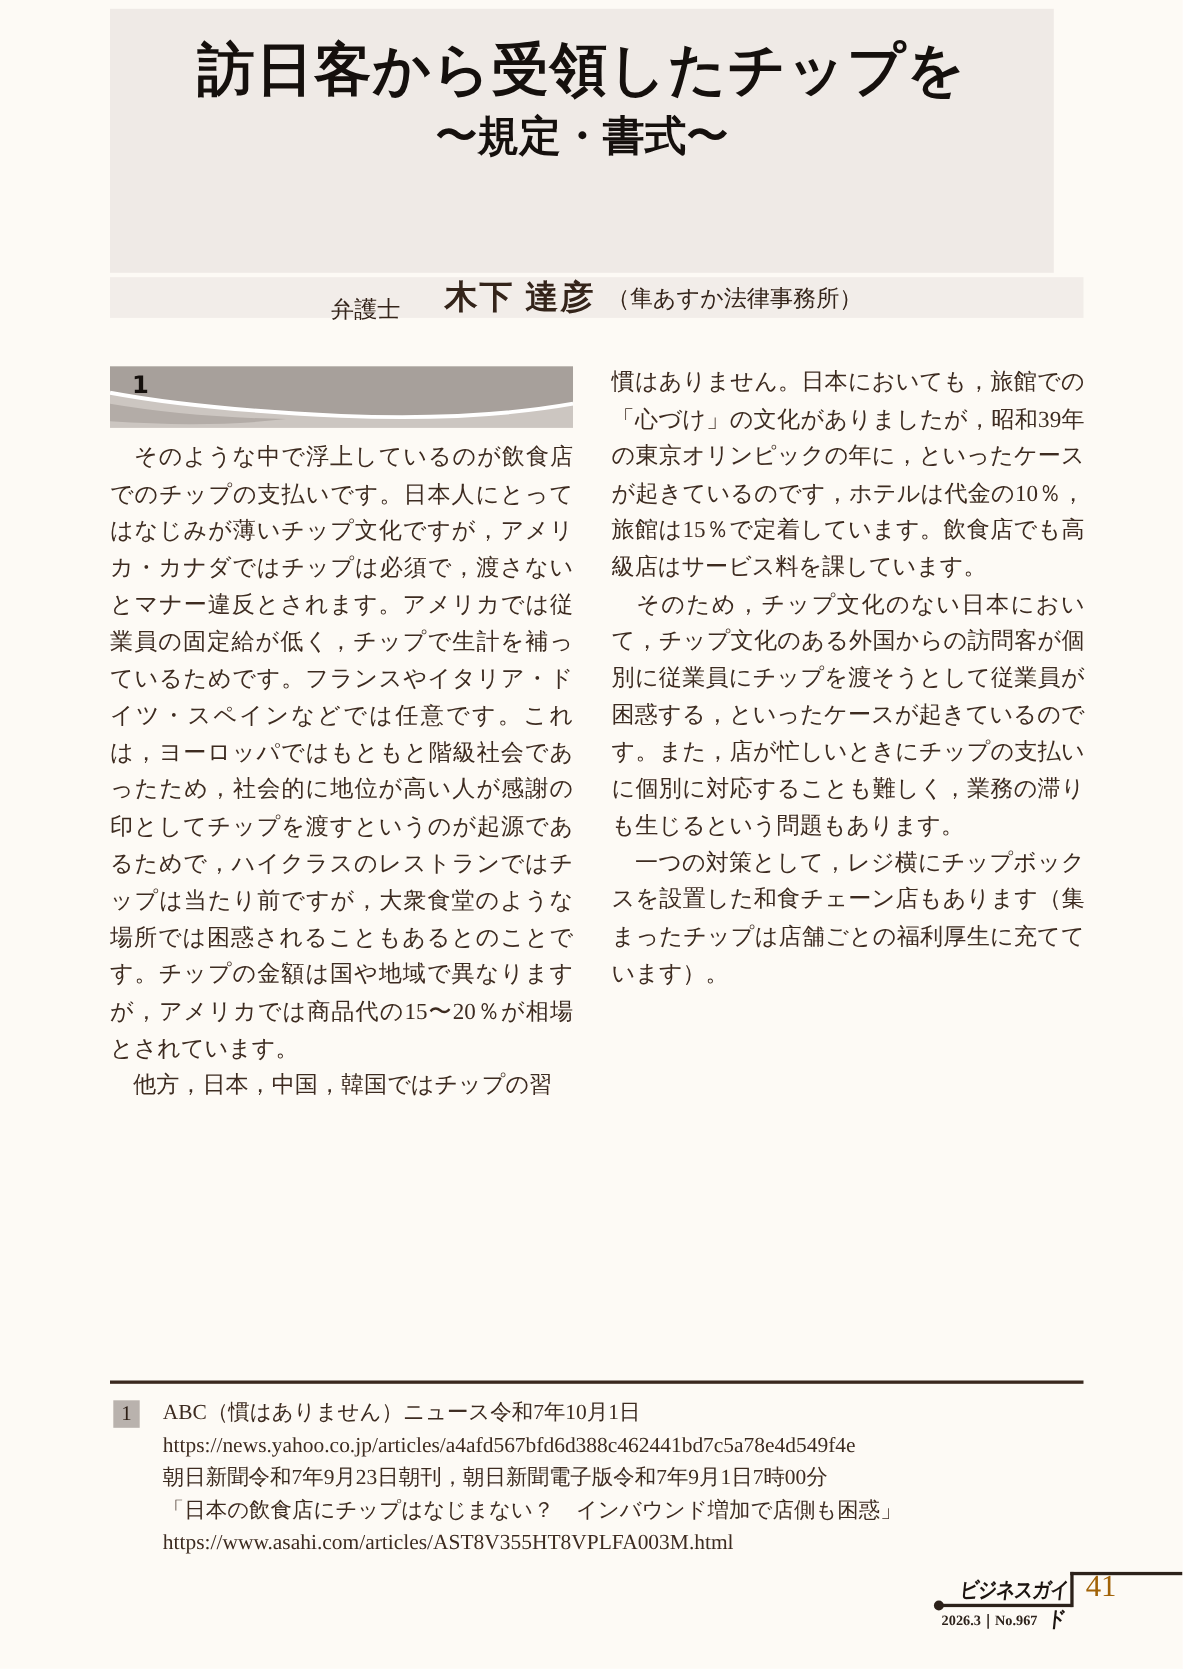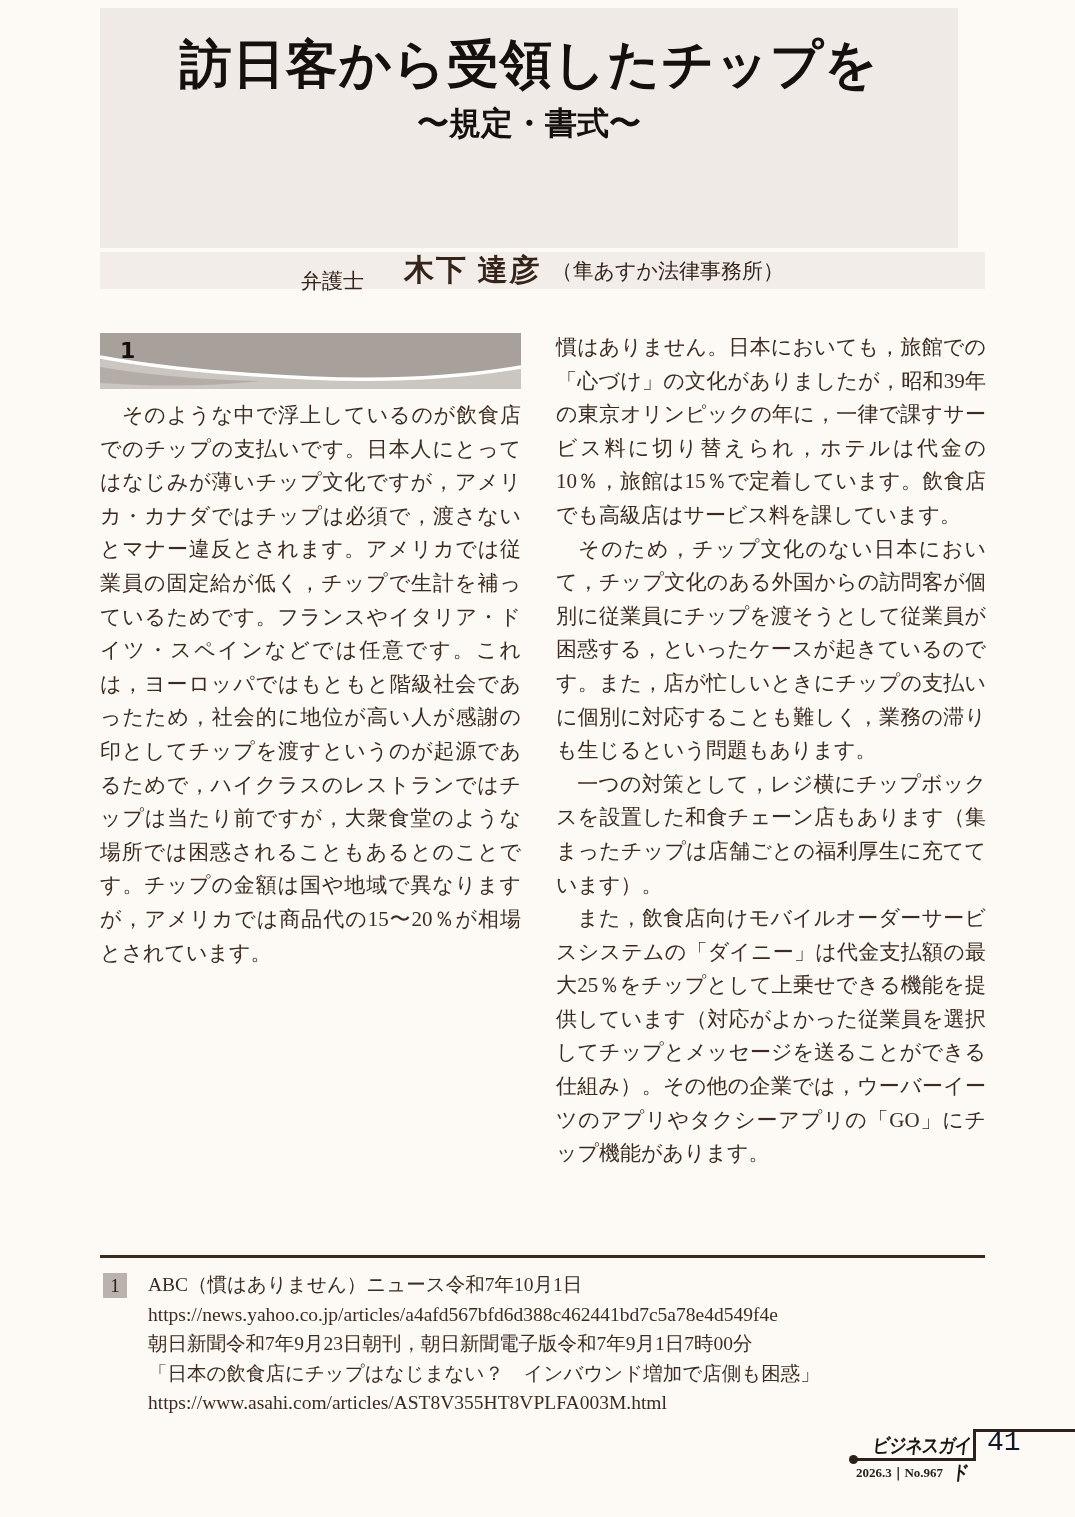--- a/index.html
+++ b/index.html
@@ -10,21 +10,21 @@
     font-family:"Liberation Serif", serif;
   }
   
   .title-block {
     position:absolute; left:100px; top:8px; width:858px; height:240px;
     background:#efeae6; text-align:center;
     font-family:"DejaVu Sans", sans-serif; color:#15100d;
   }
   .title-line { font-weight:900; font-size:52px; line-height:64px; letter-spacing:1px; }
   .title-line.first { padding-top:24px; }
-  .title-sub { font-weight:900; font-size:32px; line-height:50px; margin-top:2px; }
+  .title-sub { font-weight:900; font-size:38px; line-height:50px; margin-top:2px; }
   
   .author-bar {
     position:absolute; left:100px; top:252px; width:885px; height:37px;
     background:#f2ede9; display:flex; align-items:center; justify-content:center;
     color:#34241a; white-space:nowrap;
   }
   .author-role { font-size:21px; margin-right:16px;margin-top:20px; }
   .author-name { font-size:30px; font-weight:700; margin-right:10px; letter-spacing:2px;margin-left:24px; }
   .author-affil { font-size:21px; }
   
@@ -65,21 +65,21 @@
   .footer-line-under { position:absolute; left:853px; top:1458px; width:122px; height:3px; background:#2c211a; }
   .footer-line-vert  { position:absolute; left:973px; top:1429px; width:3px; height:32px; background:#2c211a; }
   .footer-line-top   { position:absolute; left:973px; top:1429px; width:102px; height:3px; background:#2c211a; }
   .footer-logo {
     position:absolute; left:858px; top:1436px; width:112px; text-align:right;
     font-family:"DejaVu Sans", sans-serif; font-weight:900; font-size:17px;
     letter-spacing:-1px; color:#1c1410; transform:skewX(-6deg) scaleY(1.15);
   }
   .footer-page {
     position:absolute; left:987px; top:1427px;
-    font-family:Liberation Mono, monospace; font-size:28px; color:#0f172a;
+    font-family:Liberation Serif, serif; font-size:28px; color:#a16207;
   }
   .footer-issue {
     position:absolute; left:856px; top:1464px; width:120px;
     font-family:"Liberation Serif", serif; font-weight:700; font-size:13px; color:#2c211a;
   }
 </style>
 </head>
 <body>
 
 <div class="page">
@@ -99,27 +99,27 @@
     <div class="section-header">
       <svg viewBox="0 0 421 56" width="421" height="56" preserveAspectRatio="none" aria-hidden="true">
         <rect x="0" y="0" width="421" height="56" fill="#ccc6c1"></rect>
         <path d="M0,0 H421 V34 Q330,50 210,45 Q80,39 0,24 Z" fill="#a7a09b"></path>
         <path d="M0,24 Q80,39 210,45 Q330,50 421,34" stroke="#ffffff" stroke-width="3.5" fill="none"></path>
         <path d="M0,34 Q70,46 160,48 Q90,56 0,50 Z" fill="#b3aca7"></path>
       </svg>
       <span class="sec-num">1</span>
     </div>
     <p>　そのような中で浮上しているのが飲食店でのチップの支払いです。日本人にとってはなじみが薄いチップ文化ですが，アメリカ・カナダではチップは必須で，渡さないとマナー違反とされます。アメリカでは従業員の固定給が低く，チップで生計を補っているためです。フランスやイタリア・ドイツ・スペインなどでは任意です。これは，ヨーロッパではもともと階級社会であったため，社会的に地位が高い人が感謝の印としてチップを渡すというのが起源であるためで，ハイクラスのレストランではチップは当たり前ですが，大衆食堂のような場所では困惑されることもあるとのことです。チップの金額は国や地域で異なりますが，アメリカでは商品代の15〜20％が相場とされています。</p>
+    <p>　他方，日本，中国，韓国ではチップの習</p>
   </div>
 
   <div class="col col-right">
-    <p>慣はありません。日本においても，旅館での「心づけ」の文化がありましたが，昭和39年の東京オリンピックの年に，一律で課すサービス料に切り替えられ，ホテルは代金の10％，旅館は15％で定着しています。飲食店でも高級店はサービス料を課しています。</p>
+    <p>慣はありません。日本においても，旅館での「心づけ」の文化がありましたが，昭和39年の東京オリンピックの年に，といったケースが起きているのです，ホテルは代金の10％，旅館は15％で定着しています。飲食店でも高級店はサービス料を課しています。</p>
     <p>　そのため，チップ文化のない日本において，チップ文化のある外国からの訪問客が個別に従業員にチップを渡そうとして従業員が困惑する，といったケースが起きているのです。また，店が忙しいときにチップの支払いに個別に対応することも難しく，業務の滞りも生じるという問題もあります。</p>
     <p>　一つの対策として，レジ横にチップボックスを設置した和食チェーン店もあります（集まったチップは店舗ごとの福利厚生に充てています）。</p>
-    <p>　また，飲食店向けモバイルオーダーサービスシステムの「ダイニー」は代金支払額の最大25％をチップとして上乗せできる機能を提供しています（対応がよかった従業員を選択してチップとメッセージを送ることができる仕組み）。その他の企業では，ウーバーイーツのアプリやタクシーアプリの「GO」にチップ機能があります。</p>
   </div>
 
   <div class="fn-rule"></div>
 
   <div class="footnote">
     <span class="fn-marker">1</span>
     <div class="fn-line">ABC（慣はありません）ニュース令和7年10月1日</div>
     <div class="fn-line">https://news.yahoo.co.jp/articles/a4afd567bfd6d388c462441bd7c5a78e4d549f4e</div>
     <div class="fn-line">朝日新聞令和7年9月23日朝刊，朝日新聞電子版令和7年9月1日7時00分</div>
     <div class="fn-line">「日本の飲食店にチップはなじまない？　インバウンド増加で店側も困惑」</div>

